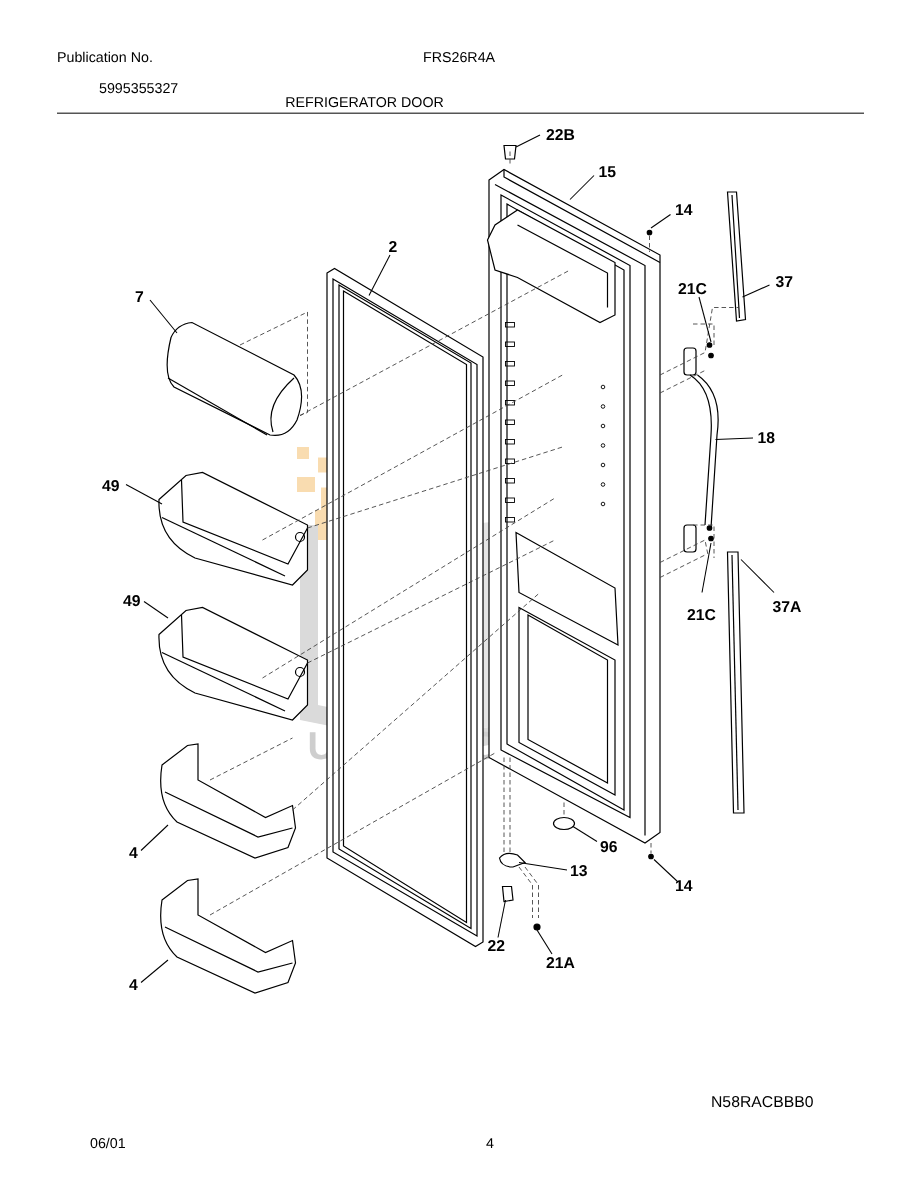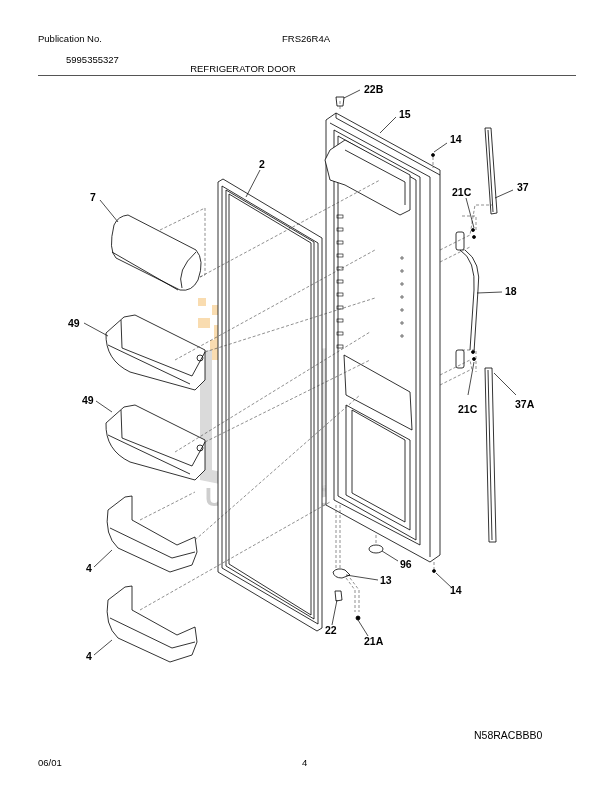--- a/index.html
+++ b/index.html
@@ -4,21 +4,21 @@
 <style>
   html, body { margin: 0; padding: 0; background: #ffffff; }
   body { width: 612px; height: 792px; position: relative; overflow: hidden;
          font-family: "Liberation Sans", sans-serif; color: #000; }
   .hdr { position: absolute; font-size: 9.5px; line-height: 11px; }
   .rule { position: absolute; left: 38px; top: 75px; width: 538px; height: 1px; background: #555; }
   .title { position: absolute; left: 0; width: 486px; top: 63px; text-align: center; font-size: 9.5px; }
   svg.diagram { position: absolute; left: 0; top: 0; }
   .lbl { font-family: "Liberation Sans", sans-serif; font-weight: bold; font-size: 10.5px; fill: #000; }
   .code { position: absolute; left: 474px; top: 729px; font-weight: normal; font-size: 10.5px; }
-  .foot { position: absolute; top: 757px; font-size: 9.5px; }
+  .foot { position: absolute; top: 757px; font-size: 9.5px; margin-left: 22px; }
   .wm-text { font-family: "Liberation Sans", sans-serif; font-weight: bold; font-size: 26px; fill: #c9c9c9; }
 </style>
 </head>
 <body>
 
 <div class="hdr" style="left:38px; top:33px;">Publication No.</div>
 <div class="hdr" style="left:38px; top:54px;padding-left:28px;">5995355327</div>
 <div class="hdr" style="left:282px; top:33px;">FRS26R4A</div>
 <div class="title">REFRIGERATOR DOOR</div>
 <div class="rule"></div>

